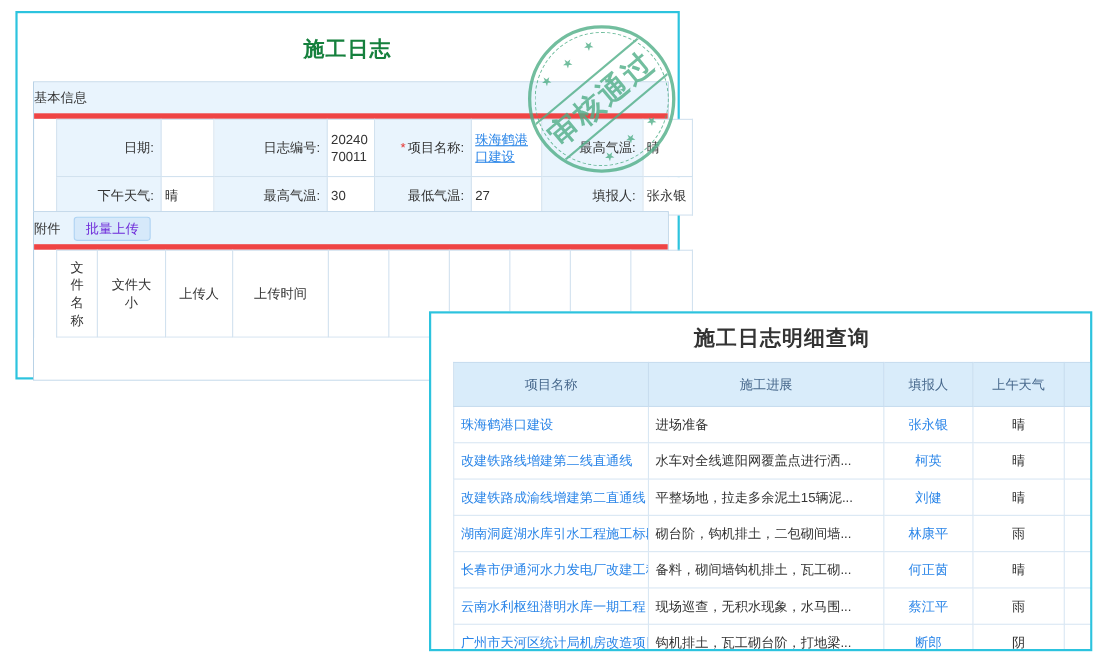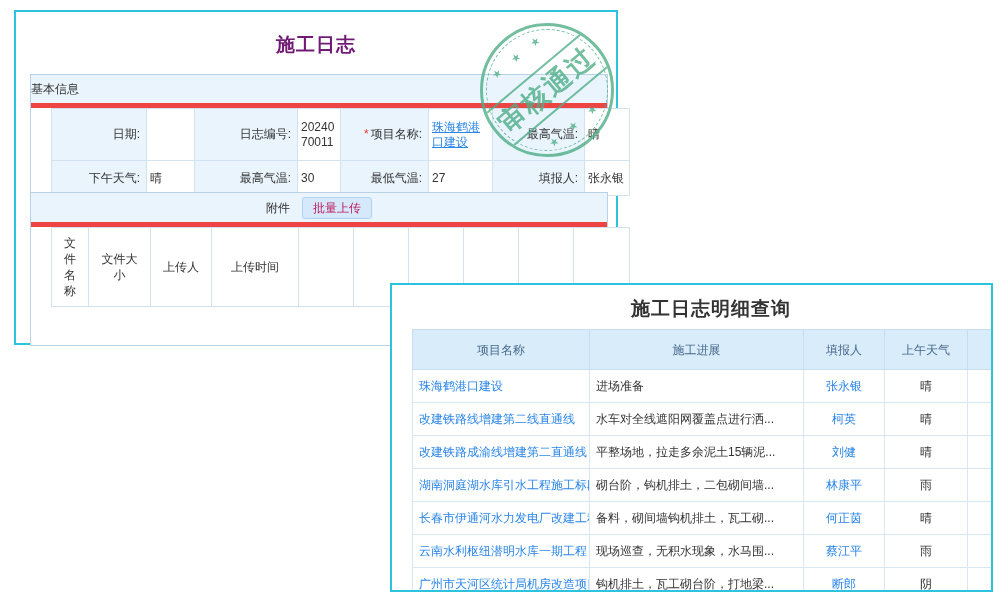--- a/index.html
+++ b/index.html
@@ -2,39 +2,39 @@
 <html><head>
 <meta charset="utf-8">
 <style>
   html,body{margin:0;padding:0;background:#fff;}
   body{font-family:"Liberation Sans","DejaVu Sans",sans-serif;color:#333;}
   .stage{position:relative;width:1000px;height:600px;background:#fff;overflow:hidden;}
 
   
   #panel1{position:absolute;left:14px;top:10px;width:604px;height:335px;background:#fff;
           border:2px solid #2cc3de;box-sizing:border-box;z-index:1;}
-  .p1-title{margin:20px 0 0 0;text-align:center;font-size:19px;font-weight:bold;color:#701a75;letter-spacing:1px;}
+  .p1-title{margin:20px 0 0 0;text-align:center;font-size:19px;font-weight:bold;color:#15803d;letter-spacing:1px;}
 
   .basic-box{position:absolute;left:14px;top:62px;width:578px;border:1px solid #b9d2e6;box-sizing:border-box;background:#fff;}
   .sec-head{height:28px;line-height:28px;background:#e9f4fd;border-bottom:5px solid #ef4444;
             font-size:12px;color:#333;}
   table{border-collapse:collapse;margin-left:20px;}
   .basic-table{table-layout:fixed;width:100%;font-size:12px;}
   .basic-table td{border:1px solid #d2e2ef;overflow:hidden;}
   .basic-table .lbl{background:#e9f4fd;text-align:right;padding:2px 6px 2px 2px;color:#333;}
   .basic-table .val{background:#fff;text-align:left;padding:2px 3px;word-break:break-all;line-height:15px;}
   .basic-table .r1 td{height:47px;}
   .basic-table .r2 td{height:30px;}
   .req{color:#e53935;margin-right:2px;}
   .link{color:#2a85e8;cursor:pointer;}
   .plink{color:#2a85e8;text-decoration:underline;cursor:pointer;}
 
   .attach-box{position:absolute;left:14px;top:180px;width:578px;border:1px solid #b9d2e6;box-sizing:border-box;background:#fff;}
-  .attach-head{display:flex;align-items:center;gap:12px;height:29px;justify-content:center;}
-  .upload-btn{font-size:12px;color:#be185d;background:#d6e9fa;border:1px solid #aed3f3;border-radius:3px;
+  .attach-head{display:flex;align-items:center;gap:12px;height:29px;}
+  .upload-btn{font-size:12px;color:#6d28d9;background:#d6e9fa;border:1px solid #aed3f3;border-radius:3px;
               padding:3px 10px;line-height:14px;cursor:pointer;font-family:inherit;}
   .attach-table{table-layout:fixed;width:100%;font-size:12px;}
   .attach-table th{border:1px solid #d2e2ef;font-weight:normal;color:#333;text-align:center;
                    height:70px;padding:4px 8px;line-height:16px;background:#fff;overflow:hidden;}
   .attach-empty{height:38px;background:#fff;}
 
   
   .stamp{position:absolute;left:464px;top:11px;width:134px;height:134px;z-index:3;opacity:.8;pointer-events:none;}
   .stamp-circle{position:absolute;inset:0;border:3px solid #4fae87;border-radius:50%;overflow:hidden;}
   .stamp-inner{position:absolute;inset:3px;border:1px dashed #4fae87;border-radius:50%;}

